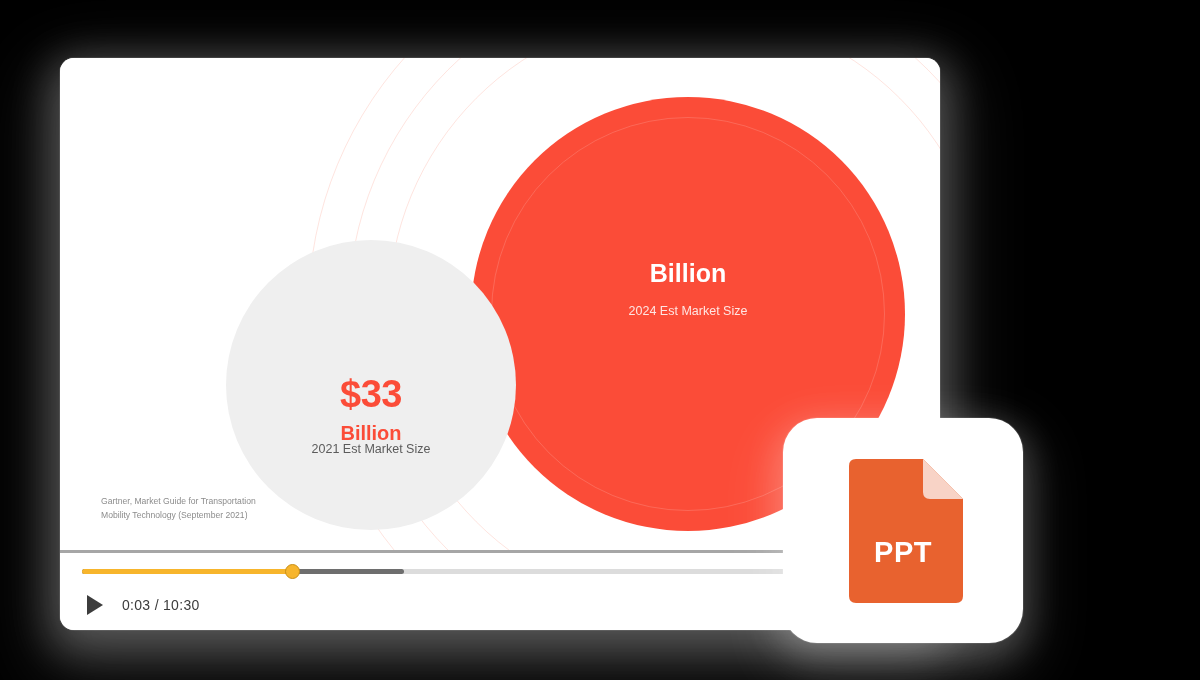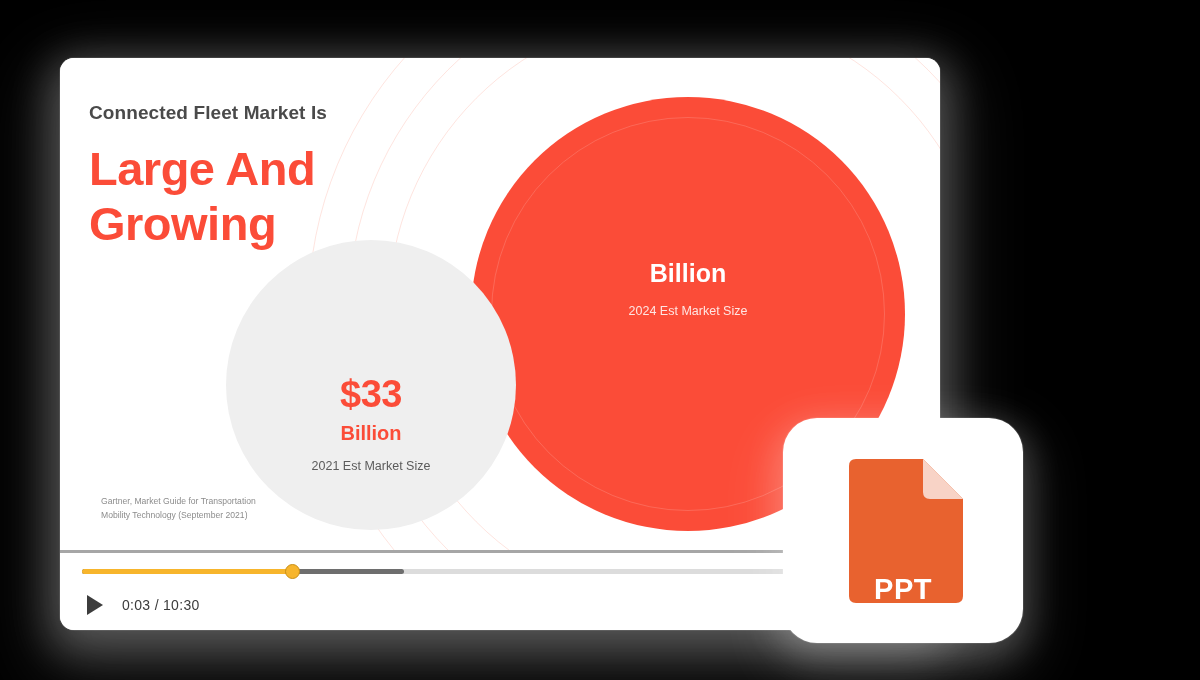--- a/index.html
+++ b/index.html
@@ -135,21 +135,20 @@
     font-size: 20px;
     font-weight: 700;
     color: #FB4C38;
     margin-top: 10px;
     line-height: 1;
   }
   .cap-2021 {
     font-size: 12.5px;
     font-weight: 400;
     color: #5B5B5B;
-    margin-top: 17px;
     line-height: 1;
   }
 
   
   #headline {
     position: absolute;
     left: 29px;
     top: 45px;
     z-index: 4;
   }
@@ -297,21 +296,20 @@
   #ppt-label {
     position: absolute;
     left: 0;
     top: 78px;
     width: 100%;
     text-align: center;
     font-size: 29px;
     font-weight: 700;
     color: #ffffff;
     letter-spacing: 0.5px;
-    margin-top: 37px;
   }
 </style>
 </head>
 <body>
 
 <div id="stage">
 
   <div id="player-card">
 
     <div id="slide">
@@ -331,22 +329,20 @@
 
       <div id="circle-2021">
         <div class="circle-content">
           <div class="val-2021">$33</div>
           <div class="unit-2021">Billion</div>
           <div class="cap-2021">2021 Est Market Size</div>
         </div>
       </div>
 
       <div id="headline">
-        <div id="eyebrow">Connected Fleet Market Is</div>
-        <div id="title">Large And Growing</div>
       </div>
 
       <div id="footnote">
         <div>Gartner, Market Guide for Transportation</div>
         <div>Mobility Technology (September 2021)</div>
       </div>
 
     </div>
 
     <div id="controls">

